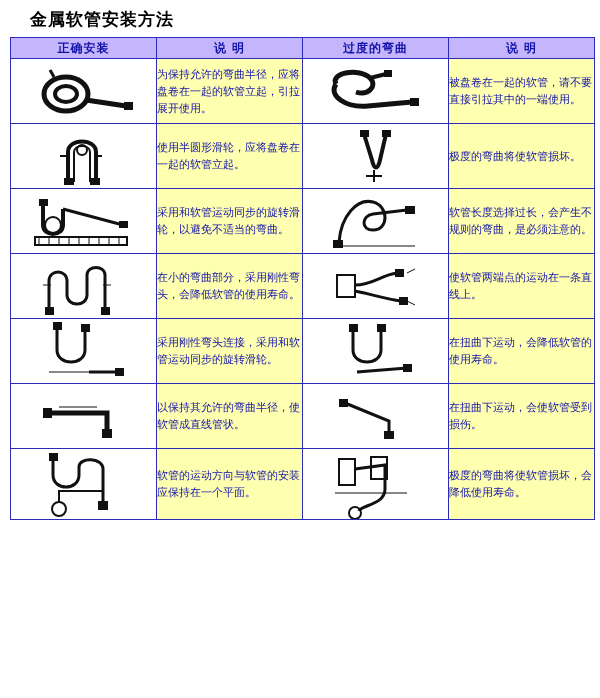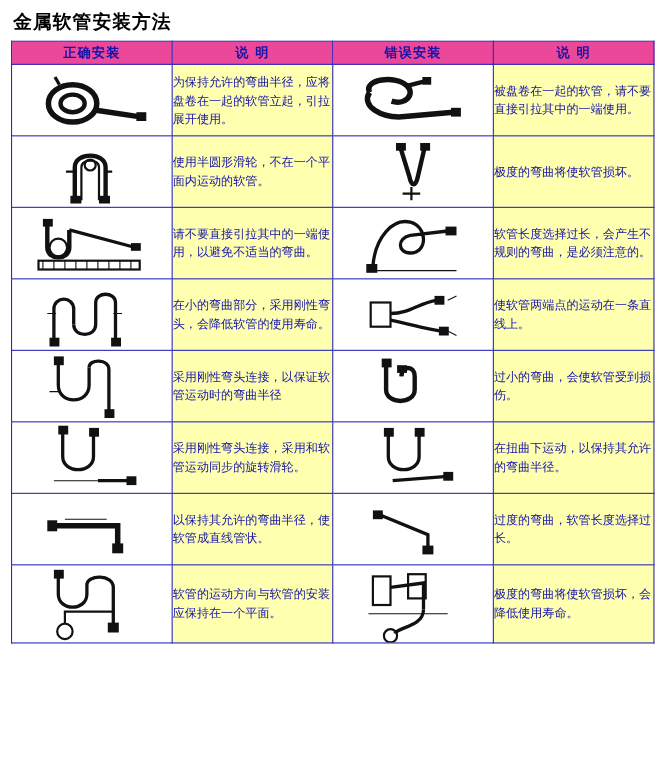--- a/index.html
+++ b/index.html
@@ -18,36 +18,36 @@
     width: 600px;
     height: 698px;
     box-sizing: border-box;
     padding: 6px 10px 0 10px;
   }
   .title {
     font-size: 17px;
     font-weight: bold;
     color: #000000;
     letter-spacing: 1px;
-    margin: 2px 0 6px 2px;
+    margin: 2px 0 6px 20px;
     font-family: "DejaVu Sans", sans-serif;
   }
   table.grid {
     border-collapse: collapse;
     width: 580px;
     table-layout: fixed;
     border: 1px solid #2b2bbb;
   }
   table.grid td, table.grid th {
     border: 1px solid #2b2bbb;
     padding: 0;
     vertical-align: middle;
   }
   thead th {
-    background: #ec4899;
+    background: #c4b5fd;
     color: #1414a8;
     font-size: 12px;
     font-weight: bold;
     height: 20px;
     letter-spacing: 1px;
     font-family: "DejaVu Sans", sans-serif;
   }
   td.pic {
     background: #ffffff;
     text-align: center;
@@ -71,21 +71,21 @@
 <body>
 
 <div class="page">
   <div class="title">金属软管安装方法</div>
 
   <table class="grid">
     <thead>
       <tr>
         <th class="col-pic">正确安装</th>
         <th class="col-desc">说    明</th>
-        <th class="col-pic">错误安装</th>
+        <th class="col-pic">过度的弯曲</th>
         <th class="col-desc">说    明</th>
       </tr>
     </thead>
     <tbody>
 
       <tr>
         <td class="pic">
           <svg width="120" height="58" viewBox="0 0 120 58">
             <ellipse cx="42" cy="32" rx="22" ry="17" fill="none" stroke="#111" stroke-width="5"></ellipse>
             <ellipse cx="42" cy="32" rx="11" ry="8" fill="none" stroke="#111" stroke-width="4"></ellipse>
@@ -111,21 +111,21 @@
         <td class="pic">
           <svg width="120" height="60" viewBox="0 0 120 60">
             <path d="M44 56 L44 26 C44 12, 72 12, 72 26 L72 56" fill="none" stroke="#111" stroke-width="4"></path>
             <path d="M50 56 L50 26 C50 18, 66 18, 66 26 L66 56" fill="none" stroke="#111" stroke-width="2"></path>
             <circle cx="58" cy="24" r="5" fill="none" stroke="#111" stroke-width="2"></circle>
             <rect x="40" y="52" width="10" height="7" fill="#111"></rect>
             <rect x="66" y="52" width="10" height="7" fill="#111"></rect>
             <path d="M36 30 L44 30 M78 30 L72 30" stroke="#111" stroke-width="2"></path>
           </svg>
         </td>
-        <td class="desc">使用半圆形滑轮，不在一个平面内运动的软管。</td>
+        <td class="desc">使用半圆形滑轮，应将盘卷在一起的软管立起。</td>
         <td class="pic">
           <svg width="120" height="60" viewBox="0 0 120 60">
             <path d="M48 8 L56 34 C58 44, 62 44, 64 34 L70 8" fill="none" stroke="#111" stroke-width="4"></path>
             <rect x="44" y="4" width="9" height="7" fill="#111"></rect>
             <rect x="66" y="4" width="9" height="7" fill="#111"></rect>
             <path d="M58 44 L58 56" stroke="#111" stroke-width="2"></path>
             <path d="M50 50 L66 50" stroke="#111" stroke-width="2"></path>
           </svg>
         </td>
         <td class="desc">极度的弯曲将使软管损坏。</td>
@@ -136,21 +136,21 @@
           <svg width="130" height="60" viewBox="0 0 130 60">
             <path d="M24 14 L24 34 C24 46, 44 46, 44 34 L44 18" fill="none" stroke="#111" stroke-width="4"></path>
             <circle cx="34" cy="34" r="8" fill="none" stroke="#111" stroke-width="2"></circle>
             <rect x="20" y="8" width="9" height="7" fill="#111"></rect>
             <path d="M44 18 L104 34" stroke="#111" stroke-width="3"></path>
             <rect x="16" y="46" width="92" height="8" fill="none" stroke="#111" stroke-width="2"></rect>
             <path d="M20 46 L20 54 M30 46 L30 54 M40 46 L40 54 M50 46 L50 54 M60 46 L60 54 M70 46 L70 54 M80 46 L80 54 M90 46 L90 54 M100 46 L100 54" stroke="#111" stroke-width="1"></path>
             <rect x="100" y="30" width="9" height="7" fill="#111"></rect>
           </svg>
         </td>
-        <td class="desc">请不要直接引拉其中的一端使用，以避免不适当的弯曲。</td>
+        <td class="desc">采用和软管运动同步的旋转滑轮，以避免不适当的弯曲。</td>
         <td class="pic">
           <svg width="130" height="62" viewBox="0 0 130 62">
             <path d="M28 52 C30 26, 46 8, 62 12 C78 16, 78 40, 62 40 C50 40, 50 26, 62 24 L96 20" fill="none" stroke="#111" stroke-width="3"></path>
             <rect x="22" y="50" width="10" height="8" fill="#111"></rect>
             <rect x="94" y="16" width="10" height="8" fill="#111"></rect>
             <path d="M24 56 L104 56" stroke="#111" stroke-width="1"></path>
           </svg>
         </td>
         <td class="desc">软管长度选择过长，会产生不规则的弯曲，是必须注意的。</td>
       </tr>
@@ -172,41 +172,20 @@
             <path d="M44 30 C62 30, 70 20, 86 18" fill="none" stroke="#111" stroke-width="3"></path>
             <path d="M44 36 C64 40, 74 44, 90 46" fill="none" stroke="#111" stroke-width="3"></path>
             <rect x="84" y="14" width="9" height="8" fill="#111"></rect>
             <rect x="88" y="42" width="9" height="8" fill="#111"></rect>
             <path d="M96 18 L104 14 M96 46 L104 50" stroke="#111" stroke-width="1"></path>
           </svg>
         </td>
         <td class="desc">使软管两端点的运动在一条直线上。</td>
       </tr>
 
-      <tr>
-        <td class="pic">
-          <svg width="130" height="62" viewBox="0 0 130 62">
-            <path d="M34 8 L34 30 C34 48, 62 48, 62 30 L62 14" fill="none" stroke="#111" stroke-width="3"></path>
-            <path d="M62 14 C62 6, 80 6, 80 16 L80 56" fill="none" stroke="#111" stroke-width="3"></path>
-            <rect x="30" y="4" width="9" height="8" fill="#111"></rect>
-            <rect x="76" y="52" width="9" height="8" fill="#111"></rect>
-            <path d="M26 36 L34 36" stroke="#111" stroke-width="1"></path>
-          </svg>
-        </td>
-        <td class="desc">采用刚性弯头连接，以保证软管运动时的弯曲半径</td>
-        <td class="pic">
-          <svg width="130" height="62" viewBox="0 0 130 62">
-            <path d="M40 10 L40 34 C40 48, 66 48, 66 34 L66 22 C66 12, 54 12, 54 22" fill="none" stroke="#111" stroke-width="4"></path>
-            <rect x="36" y="6" width="9" height="8" fill="#111"></rect>
-            <path d="M54 22 L54 18" stroke="#111" stroke-width="3"></path>
-            <rect x="50" y="12" width="9" height="7" fill="#111"></rect>
-          </svg>
-        </td>
-        <td class="desc">过小的弯曲，会使软管受到损伤。</td>
-      </tr>
 
       <tr>
         <td class="pic">
           <svg width="130" height="62" viewBox="0 0 130 62">
             <path d="M38 6 L38 30 C38 46, 66 46, 66 30 L66 10" fill="none" stroke="#111" stroke-width="3"></path>
             <rect x="34" y="2" width="9" height="8" fill="#111"></rect>
             <rect x="62" y="4" width="9" height="8" fill="#111"></rect>
             <path d="M70 52 L100 52" stroke="#111" stroke-width="3"></path>
             <rect x="96" y="48" width="9" height="8" fill="#111"></rect>
             <path d="M30 52 L70 52" stroke="#111" stroke-width="1"></path>
@@ -215,41 +194,41 @@
         <td class="desc">采用刚性弯头连接，采用和软管运动同步的旋转滑轮。</td>
         <td class="pic">
           <svg width="130" height="62" viewBox="0 0 130 62">
             <path d="M42 8 L42 30 C42 46, 70 46, 70 30 L70 10" fill="none" stroke="#111" stroke-width="3"></path>
             <rect x="38" y="4" width="9" height="8" fill="#111"></rect>
             <rect x="66" y="4" width="9" height="8" fill="#111"></rect>
             <path d="M46 52 L96 48" stroke="#111" stroke-width="3"></path>
             <rect x="92" y="44" width="9" height="8" fill="#111"></rect>
           </svg>
         </td>
-        <td class="desc">在扭曲下运动，以保持其允许的弯曲半径。</td>
+        <td class="desc">在扭曲下运动，会降低软管的使用寿命。</td>
       </tr>
 
       <tr>
         <td class="pic">
           <svg width="130" height="50" viewBox="0 0 130 50">
             <path d="M30 22 L88 22 L88 40" fill="none" stroke="#111" stroke-width="5"></path>
             <rect x="24" y="17" width="9" height="10" fill="#111"></rect>
             <rect x="83" y="38" width="10" height="9" fill="#111"></rect>
             <path d="M40 16 L78 16" stroke="#111" stroke-width="1"></path>
           </svg>
         </td>
         <td class="desc">以保持其允许的弯曲半径，使软管成直线管状。</td>
         <td class="pic">
           <svg width="130" height="50" viewBox="0 0 130 50">
             <path d="M34 12 L78 30 L78 42" fill="none" stroke="#111" stroke-width="3"></path>
             <rect x="28" y="8" width="9" height="8" fill="#111"></rect>
             <rect x="73" y="40" width="10" height="8" fill="#111"></rect>
           </svg>
         </td>
-        <td class="desc">过度的弯曲，软管长度选择过长。</td>
+        <td class="desc">在扭曲下运动，会使软管受到损伤。</td>
       </tr>
 
 
       <tr>
         <td class="pic">
           <svg width="130" height="70" viewBox="0 0 130 70">
             <path d="M34 8 L34 26 C34 42, 60 42, 60 26 L60 18 C60 8, 84 8, 84 20 L84 54" fill="none" stroke="#111" stroke-width="3"></path>
             <rect x="30" y="4" width="9" height="8" fill="#111"></rect>
             <circle cx="40" cy="60" r="7" fill="none" stroke="#111" stroke-width="2"></circle>
             <path d="M40 53 L40 42 L84 42" stroke="#111" stroke-width="2" fill="none"></path>

